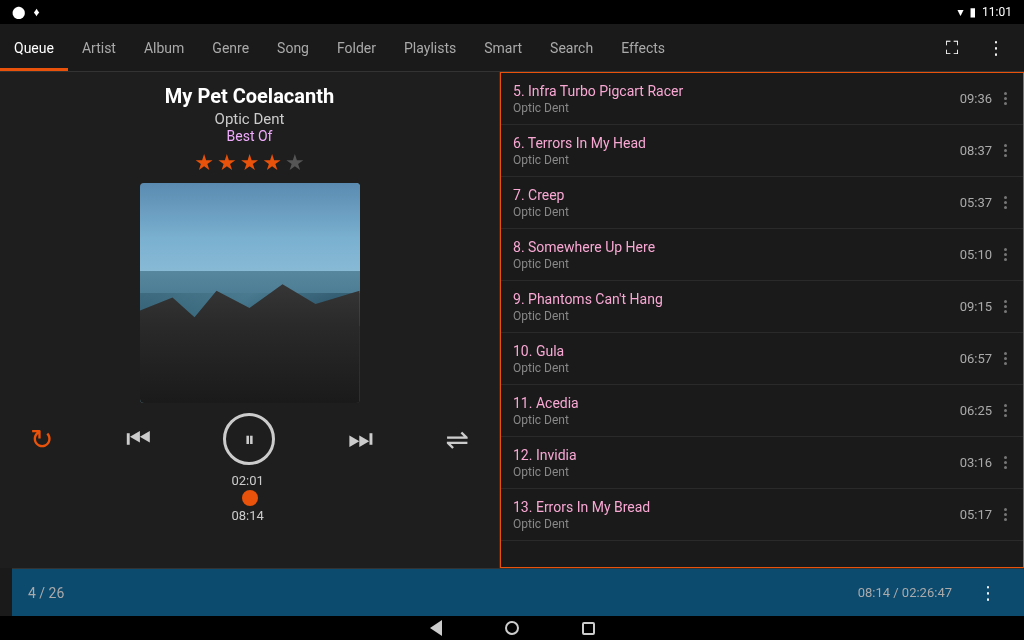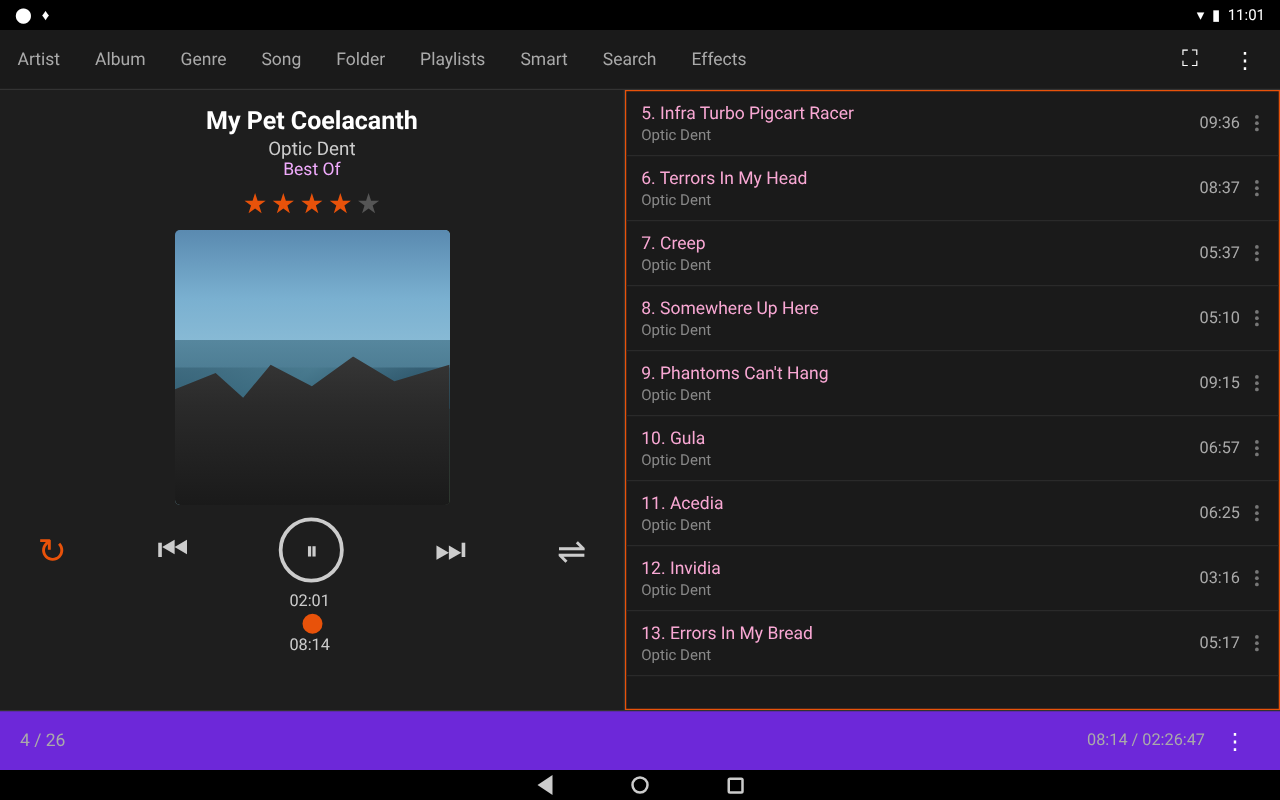--- a/index.html
+++ b/index.html
@@ -281,29 +281,30 @@
       padding: 0 4px;
       display: flex;
       flex-direction: column;
       gap: 2px;
       align-items: center;
     }
     .dot { width: 3px; height: 3px; background: #777; border-radius: 50%; }
 
     
     .bottom-bar {
-      background: #6d28d9;
+      background: #0c4a6e;
       height: 48px;
       display: flex;
       align-items: center;
       padding: 0 16px;
       border-top: 1px solid #333;
+      margin-left: 12px;
     }
     .bottom-left { font-size: 14px; color: #aaa; }
-    .bottom-right { margin-left: auto; display: flex; align-items: center; gap: 4px; }
+    .bottom-right { margin-left: auto; display: flex; align-items: center; gap: 16px; }
     .bottom-time { font-size: 13px; color: #aaa; }
 
     
     .android-nav {
       background: #000;
       height: 24px;
       display: flex;
       align-items: center;
       justify-content: center;
       gap: 60px;
@@ -332,20 +333,23 @@
     <span>♦</span>
   </div>
   <div class="status-right">
     <span>▾</span>
     <span>▮</span>
     <span>11:01</span>
   </div>
 </div>
 
 <div class="nav-tabs">
+  <div class="nav-tab active">
+    <span>Queue</span>
+  </div>
   <div class="nav-tab">
     <span>Artist</span>
   </div>
   <div class="nav-tab">
     <span>Album</span>
   </div>
   <div class="nav-tab">
     <span>Genre</span>
   </div>
   <div class="nav-tab">

